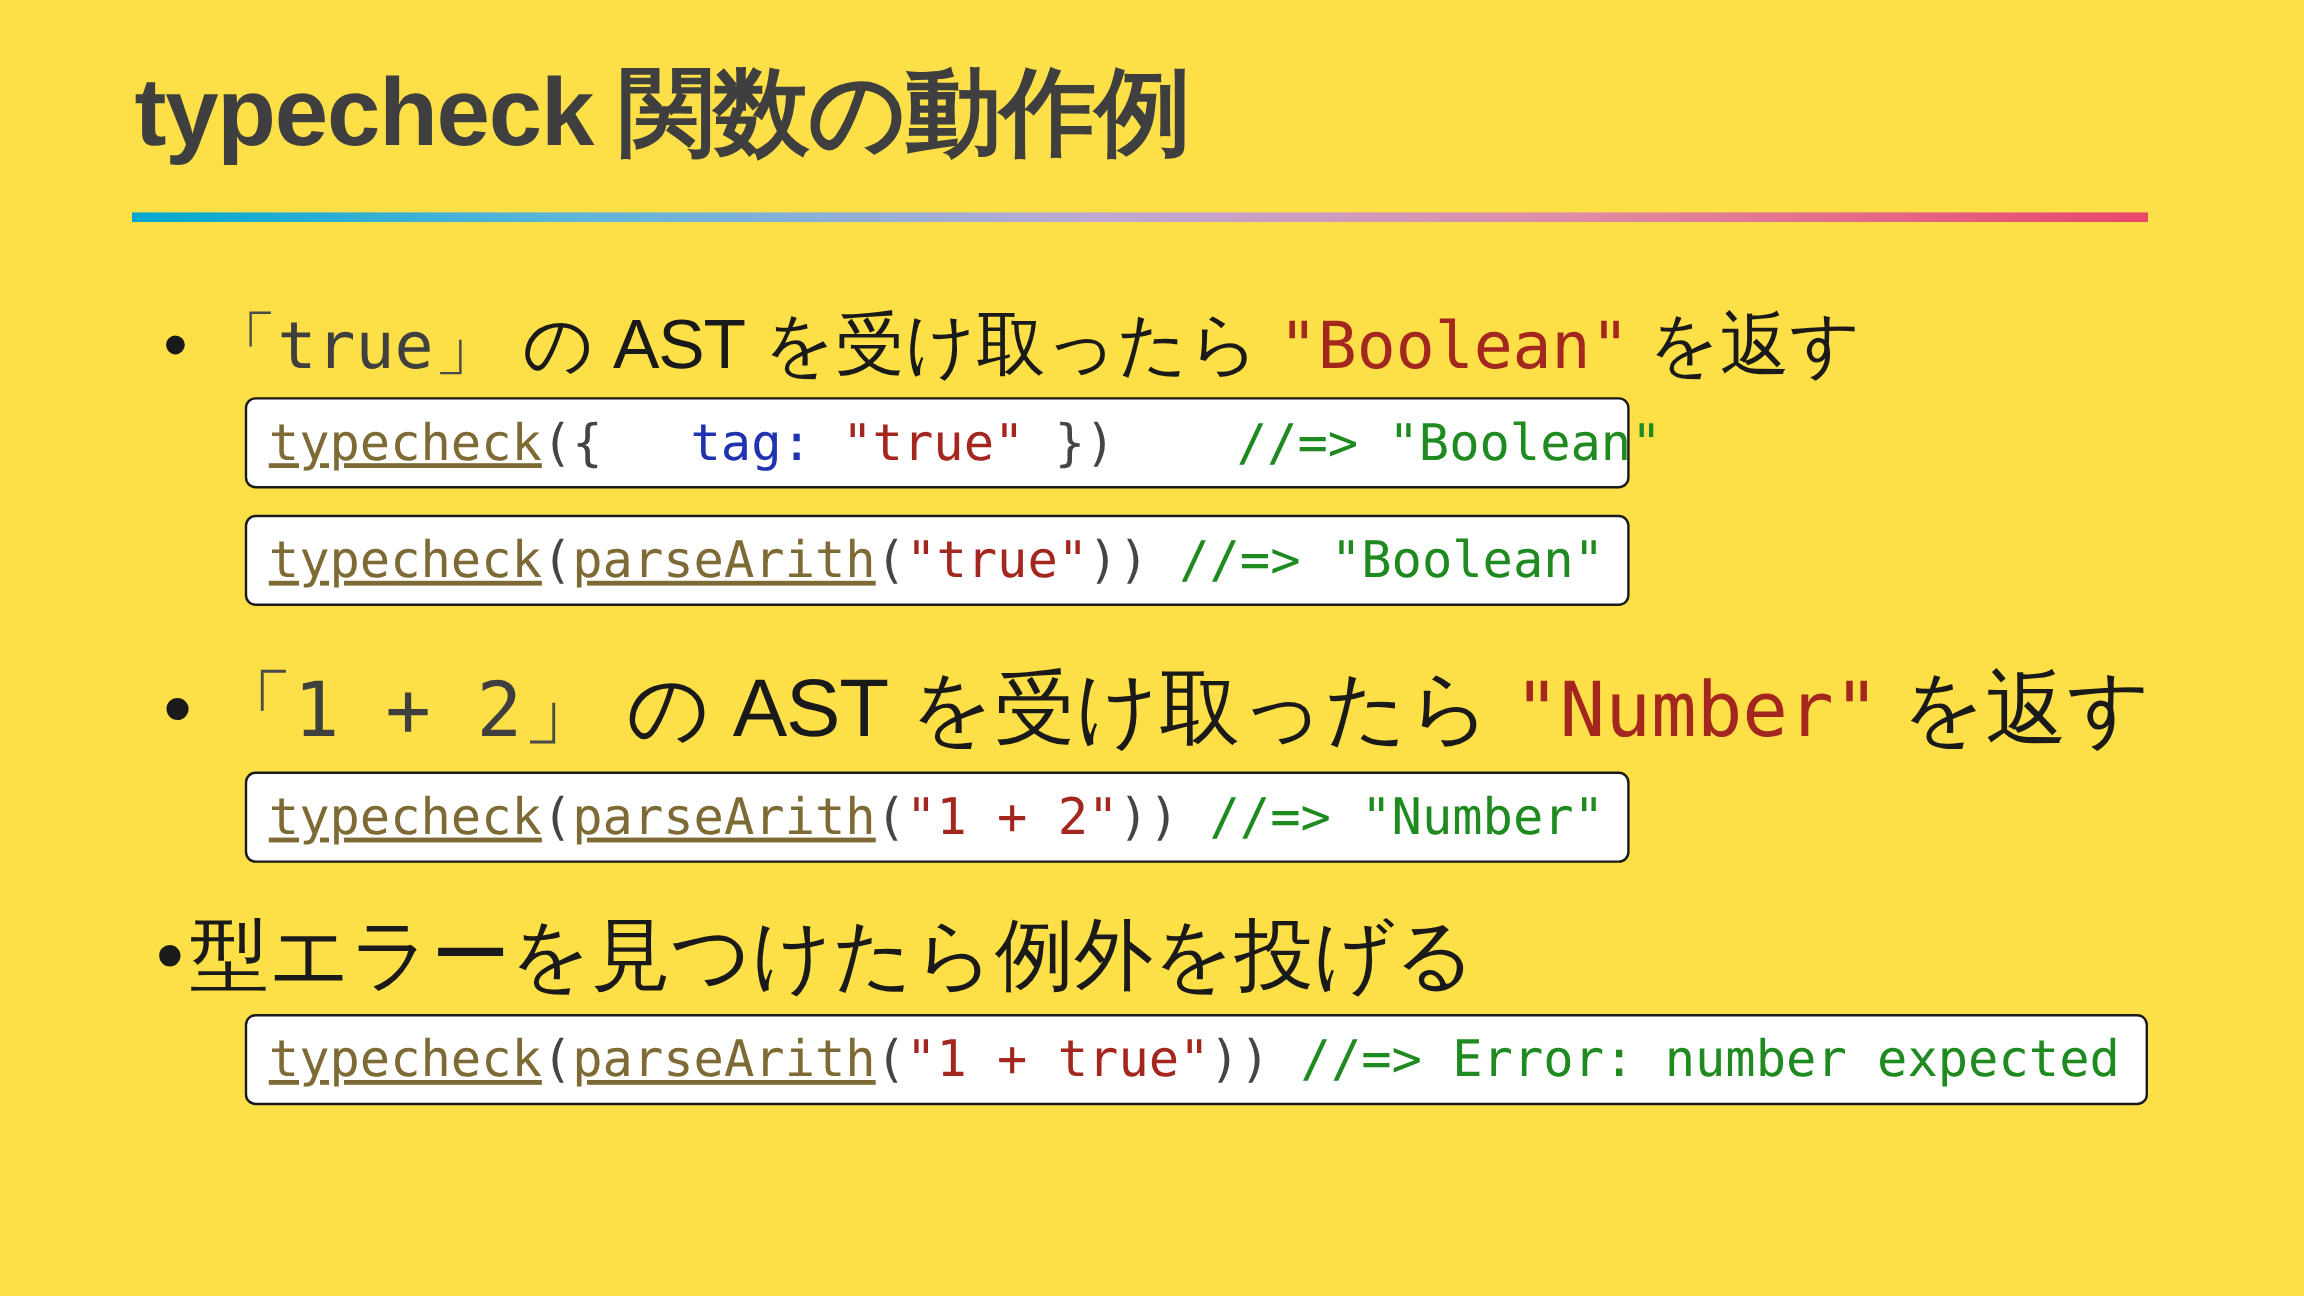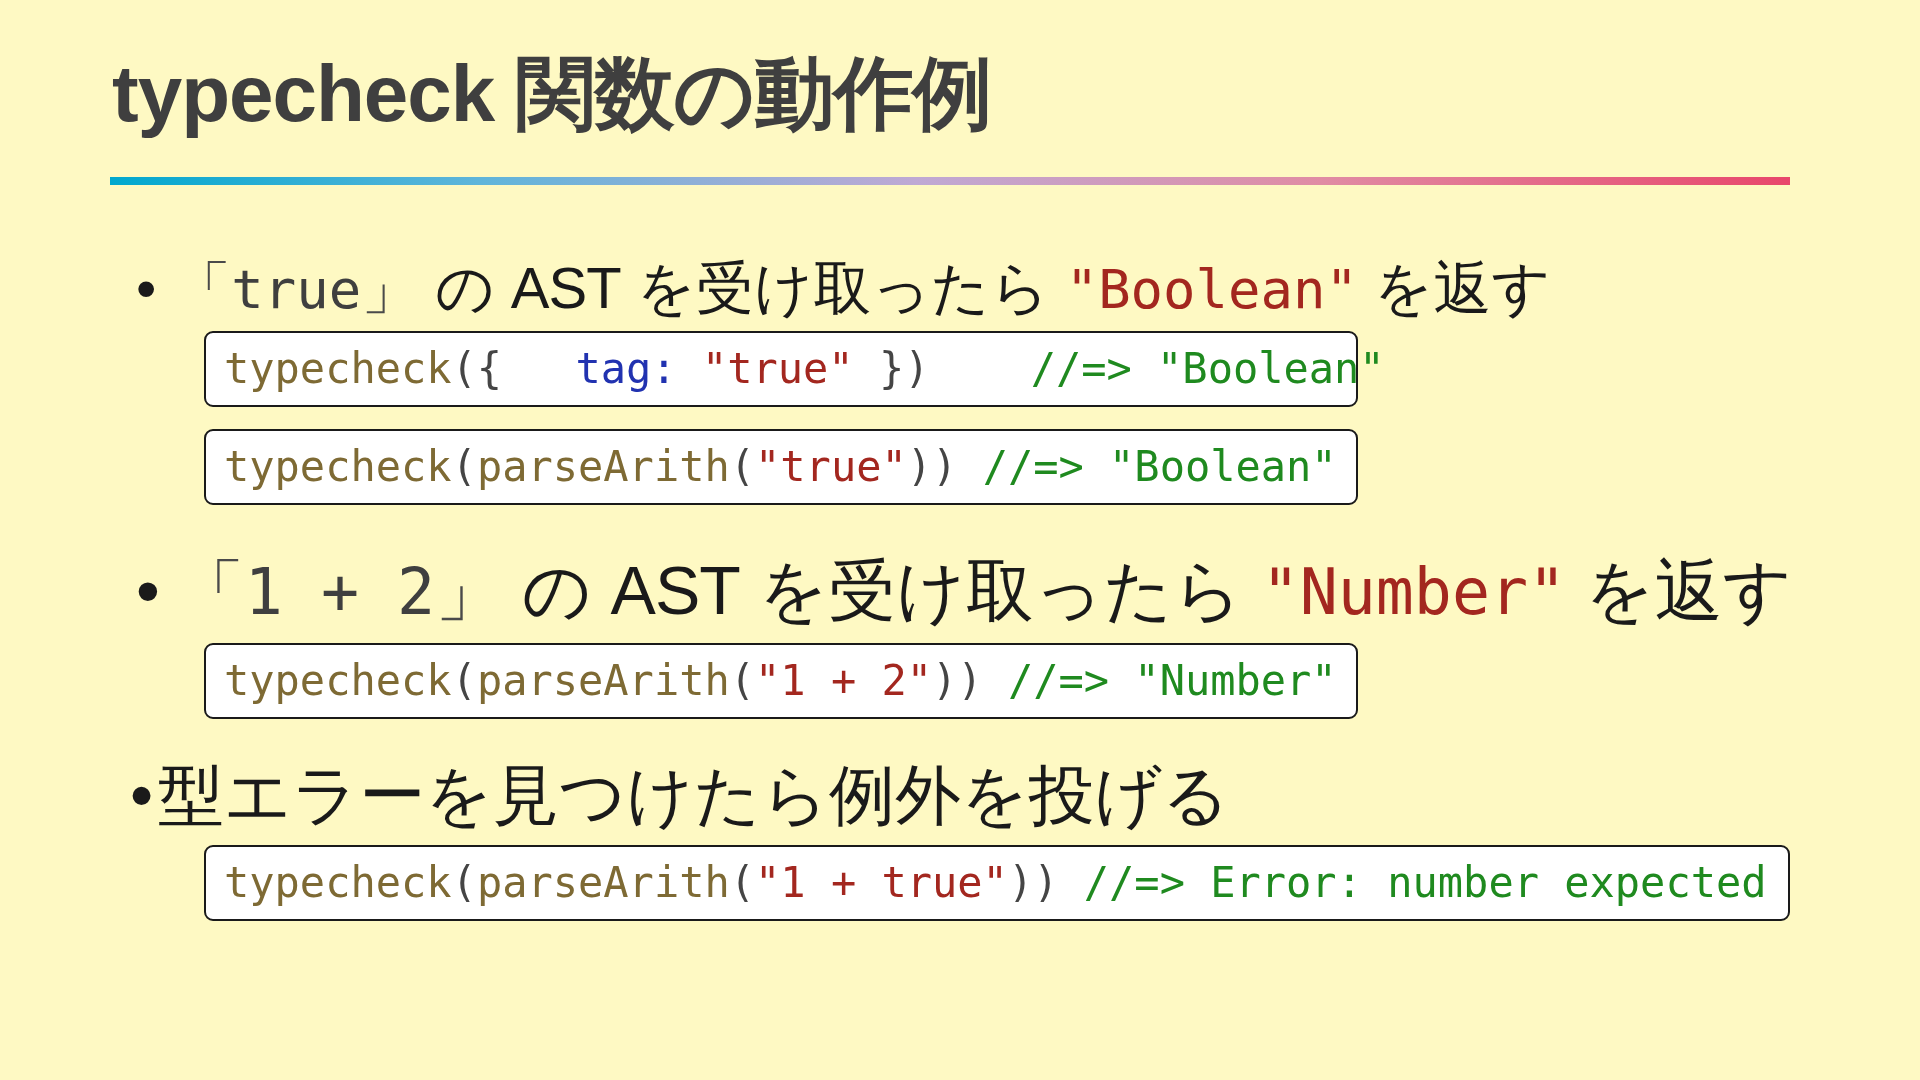--- a/index.html
+++ b/index.html
@@ -4,21 +4,21 @@
 <style>
   html, body {
     margin: 0;
     padding: 0;
     background: #ffffff;
   }
   .slide {
     position: relative;
     width: 1920px;
     height: 1080px;
-    background: #fef9c3;
+    background: #fde047;
     overflow: hidden;
     font-family: "Liberation Sans", "DejaVu Sans", sans-serif;
   }
   .title {
     position: absolute;
     left: 112px;
     top: 46px;
     margin: 0;
     font-size: 80px;
     line-height: 1.2;
@@ -79,21 +79,21 @@
   .cbox-0-0 { top: 331px; width: 1154px; }
   .cbox-0-1 { top: 429px; width: 1154px; }
   .cbox-1-0 { top: 643px; width: 1154px; }
   .cbox-2-0 { top: 845px; width: 1586px; }
   .code-line {
     font-family: "DejaVu Sans Mono", "Liberation Mono", monospace;
     font-size: 42px;
     white-space: pre;
     line-height: 1;
   }
-  .tok-fn    { color: var(--c-function, #7E6A34); }
+  .tok-fn    { color: var(--c-function, #7E6A34); text-decoration: underline; }
   .tok-punct { color: var(--c-punctuation, #454545); }
   .tok-key   { color: var(--c-property, #2132B0); margin-left: 48px; }
   .tok-str   { color: var(--c-string, #A3271F); }
   .tok-com   { color: var(--c-comment, #1F8A1F); }
   .tok-plain { color: var(--c-code-plain, #3F3F3F); }
 </style>
 </head>
 <body>
 
 <div class="slide">

